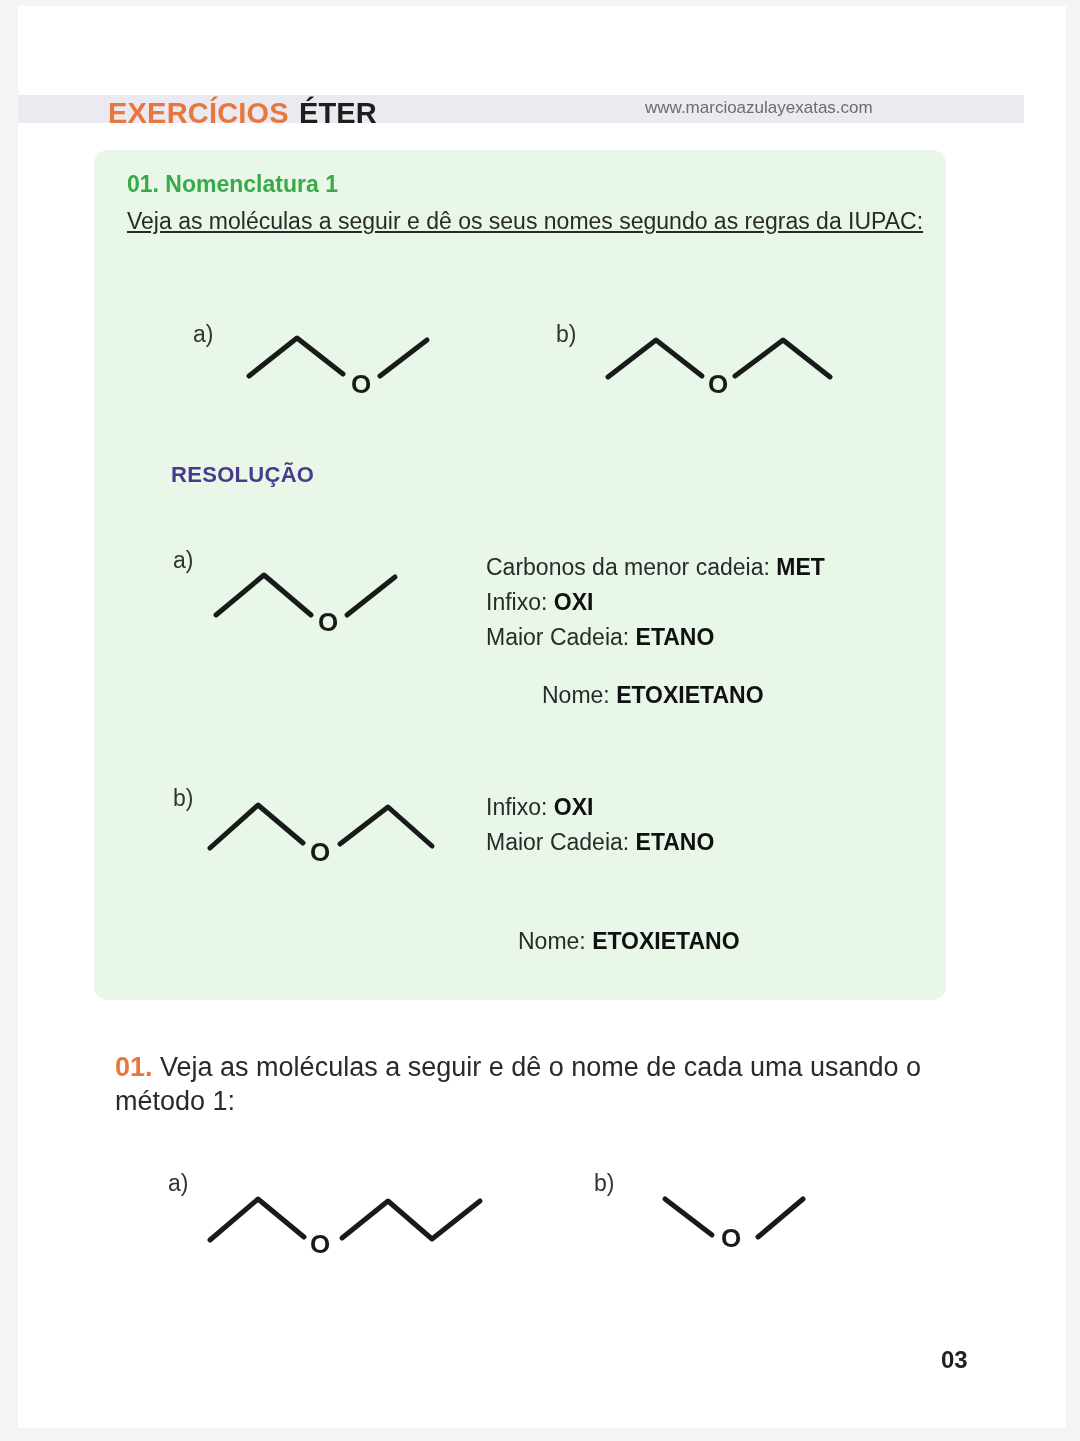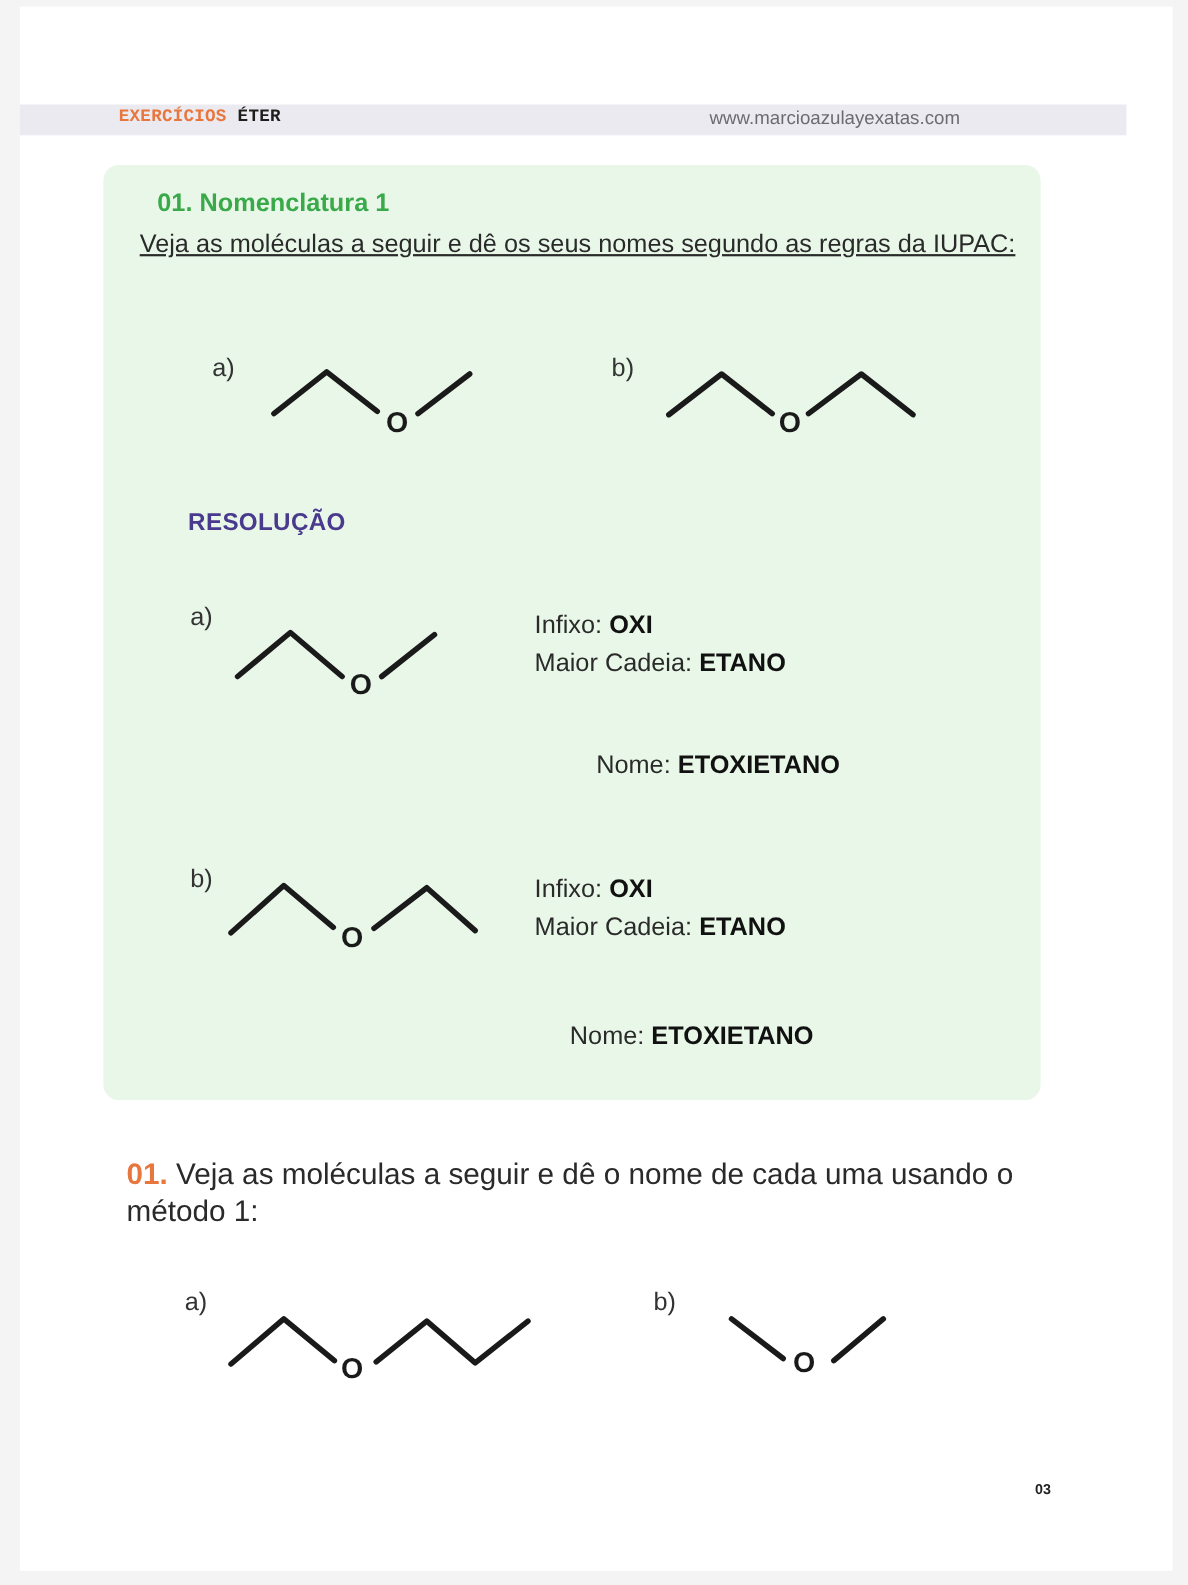--- a/index.html
+++ b/index.html
@@ -18,38 +18,38 @@
       background: #ffffff;
     }
     .header-bar {
       position: absolute;
       left: 18px; top: 95px;
       width: 1006px; height: 28px;
       background: #ebeaf0;
     }
     .header-left {
       position: absolute; left: 108px; top: 97px;
-      font-size: 16px; font-weight: bold; letter-spacing: 0.2px;
-      font-family: Liberation Mono, monospace;
+      font-size: 29px; font-weight: bold; letter-spacing: 0.2px;
+      font-family: Liberation Sans, sans-serif;
     }
     .header-left .orange { color: #e8773f; }
     .header-left .dark { color: #1e1e1e; margin-left: 10px; }
     .header-url {
       position: absolute; left: 645px; top: 98px;
       font-size: 17px; color: #6b6b70;
     }
     .card {
       position: absolute;
       left: 94px; top: 150px;
       width: 852px; height: 850px;
       background: #e8f7e8;
       border-radius: 14px;
     }
     .card-title {
-      position: absolute; left: 143px; top: 171px;
+      position: absolute; left: 127px; top: 171px;
       font-size: 23px; font-weight: bold; color: #3aa94a;
     }
     .card-intro {
       position: absolute; left: 127px; top: 204px;
       width: 800px;
       font-size: 23px; line-height: 35px; color: #2a2a2a; text-decoration: underline;
     }
     .label {
       position: absolute; font-size: 23px; color: #333;
     }
@@ -67,21 +67,21 @@
     .nome { position: absolute; font-size: 23px; color: #2a2a2a; }
     .nome b { color: #111; font-weight: bold; }
     .ex-text {
       position: absolute; left: 115px; top: 1050px;
       width: 820px;
       font-size: 27px; line-height: 34px; color: #2a2a2a;
     }
     .ex-text .num { color: #e8773f; font-weight: bold; }
     .page-num {
       position: absolute; left: 941px; top: 1346px;
-      font-size: 13px; font-weight: bold; color: #222;
+      font-size: 24px; font-weight: bold; color: #222;
     }
   </style>
 </head>
 <body>
 
 <div class="page"></div>
 
 <div class="header-bar"></div>
 <div class="header-left">
   <span class="orange">EXERCÍCIOS</span><span class="dark">ÉTER</span>
@@ -108,20 +108,21 @@
 
 <div class="resolucao">RESOLUÇÃO</div>
 
 <div class="label" style="left:173px; top:547px;">a)</div>
 <svg class="mol" style="left:208px; top:565px;" width="200" height="75">
   <polyline points="8,50 56,10 103,50"></polyline>
   <line x1="139" y1="50" x2="187" y2="12"></line>
   <text x="110" y="66">O</text>
 </svg>
 <div class="info" style="left:486px; top:550px;">
+  <div><span>Carbonos da menor cadeia: </span><b>MET</b></div>
   <div><span>Infixo: </span><b>OXI</b></div>
   <div><span>Maior Cadeia: </span><b>ETANO</b></div>
 </div>
 <div class="nome" style="left:542px; top:682px;">
   <span>Nome: </span><b>ETOXIETANO</b>
 </div>
 
 <div class="label" style="left:173px; top:785px;">b)</div>
 <svg class="mol" style="left:200px; top:795px;" width="245" height="75">
   <polyline points="10,53 58,10 103,48"></polyline>

